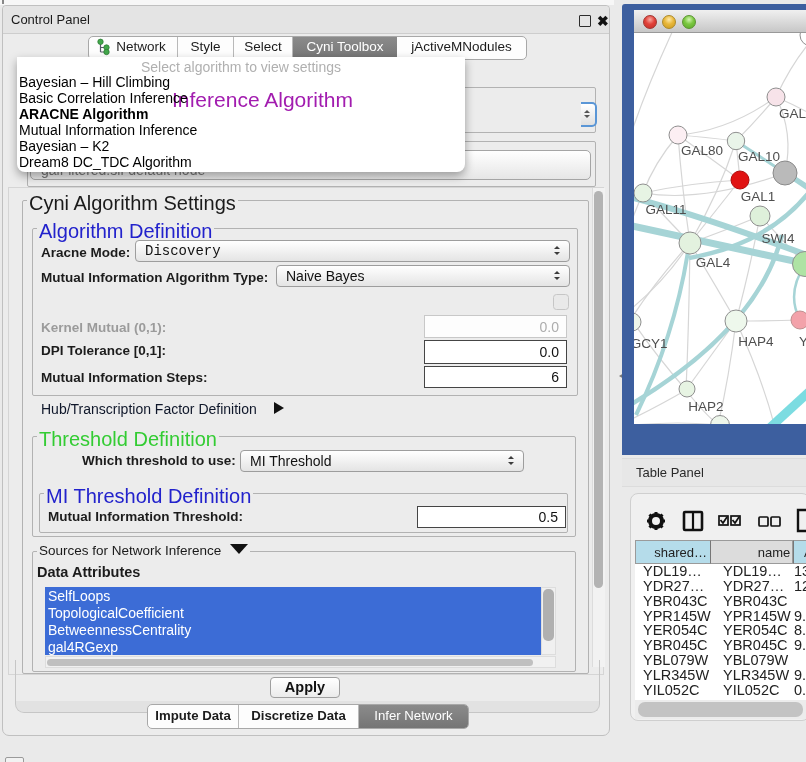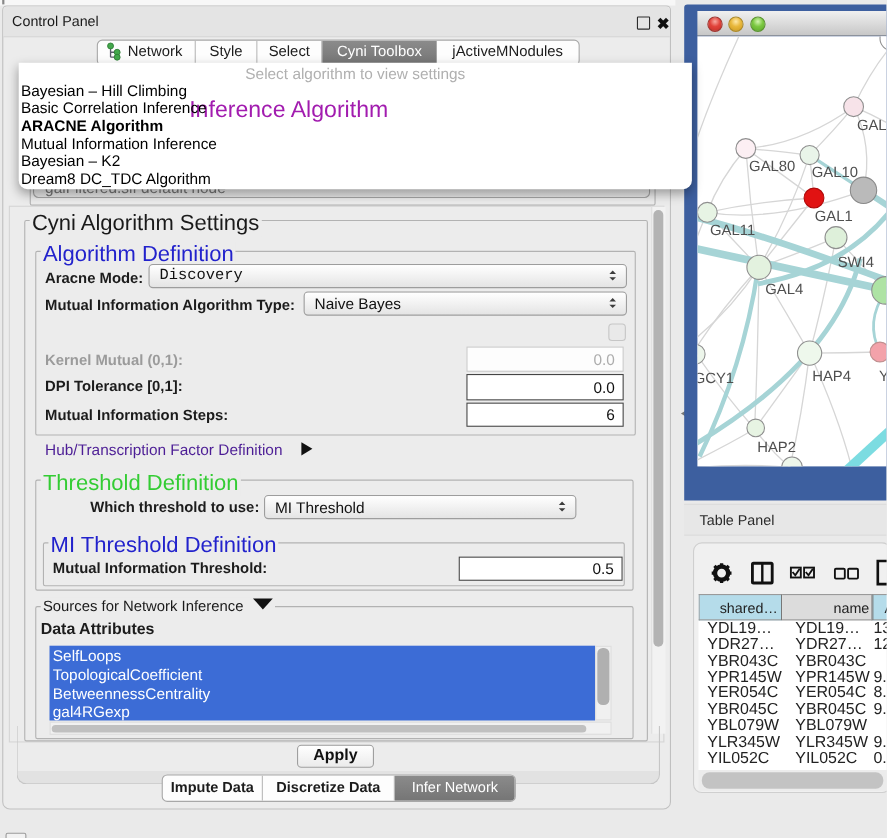--- a/index.html
+++ b/index.html
@@ -78,21 +78,21 @@
     </div>
   <div class="lbl" style="left:41px;top:343px;">DPI Tolerance [0,1]:</div>
   <div class="fld" style="left:424px;top:340px;width:143px;height:24px;box-sizing:border-box;">
       <span class="tx">0.0</span>
     </div>
   <div class="lbl" style="left:41px;top:370px;">Mutual Information Steps:</div>
   <div class="fld" style="left:424px;top:366px;width:143px;height:22px;box-sizing:border-box;">
       <span class="tx">6</span>
     </div>
 
-  <div class="abs" style="left:41px;top:401px;font-size:14px;color:#4c1d95;white-space:nowrap;">Hub/Transcription Factor Definition</div>
+  <div class="abs" style="left:41px;top:401px;font-size:14px;color:#0f172a;white-space:nowrap;">Hub/Transcription Factor Definition</div>
   <div class="abs" style="left:274px;top:402px;width:0;height:0;border:6.5px solid transparent;border-left:10px solid #111;"></div>
 
   <div class="grp" style="left:32px;top:436px;width:542px;height:99px;">
     <span class="gtl" style="color:#33cc33;">Threshold Definition</span>
   </div>
   <div class="lbl" style="left:82px;top:453px;">Which threshold to use:</div>
   <div class="cmb" style="left:240px;top:450px;width:284px;height:22px;box-sizing:border-box;">
       <span class="tx">MI Threshold</span>
     </div>
   <div class="grp" style="left:39px;top:493px;width:527px;height:38px;">
@@ -117,21 +117,21 @@
 
   <div class="abs" style="left:16px;top:701px;width:583px;height:11px;background:#e2e2e2;border-radius:0 0 8px 8px;"></div>
   <div class="abs" style="left:15px;top:660px;width:585px;height:53px;border:1px solid #c6c6c6;border-top:none;border-radius:0 0 9px 9px;box-sizing:border-box;"></div>
 
   <div class="seg" style="left:147px;top:704px;height:23px;">
     <div style="width:91px;font-weight:bold;font-size:13.2px;">Impute Data</div>
     <div style="width:120px;font-weight:bold;font-size:13.2px;">Discretize Data</div>
     <div class="sel" style="width:109px;font-size:13.2px;">Infer Network</div>
   </div>
 
-  <div class="abs" style="left:17px;top:57px;width:612px;height:115px;background:#fff;border-radius:0 0 8px 8px;box-shadow:0 4px 10px rgba(0,0,0,0.35);font-size:14px;color:#000;z-index:30;">
+  <div class="abs" style="left:17px;top:57px;width:448px;height:115px;background:#fff;border-radius:0 0 8px 8px;box-shadow:0 4px 10px rgba(0,0,0,0.35);font-size:14px;color:#000;z-index:30;">
     <div style="text-align:center;color:#b0b0b0;padding-top:2px;height:15px;">Select algorithm to view settings</div>
     <div style="position:absolute;left:155px;top:31px;font-size:21px;color:#a21caf;">Inference Algorithm</div>
       <div style="position:relative;padding-left:2px;line-height:16px;">Bayesian – Hill Climbing<br>Basic Correlation Inference<br><b>ARACNE Algorithm</b><br>Mutual Information Inference<br>Bayesian – K2<br>Dream8 DC_TDC Algorithm</div>
   </div>
 
   <div class="abs" style="left:616px;top:373px;width:0;height:0;border:3.5px solid transparent;border-right:5px solid #777;"></div>
 
   <div class="abs" style="left:622px;top:4px;width:184px;height:451px;background:#3d5f9f;border-radius:3px 0 0 0;"></div>
   <div class="abs" style="left:634px;top:10px;width:172px;height:23px;background:linear-gradient(#f0f0f0,#c7c7c7);border-bottom:1px solid #999;box-sizing:border-box;"></div>
   <div class="abs" style="left:643px;top:15px;width:12px;height:12px;border-radius:50%;background:radial-gradient(circle at 50% 30%,#f8a8a0 0%,#e1423a 45%,#c22f28 100%);border:0.5px solid #a03530;"></div>

